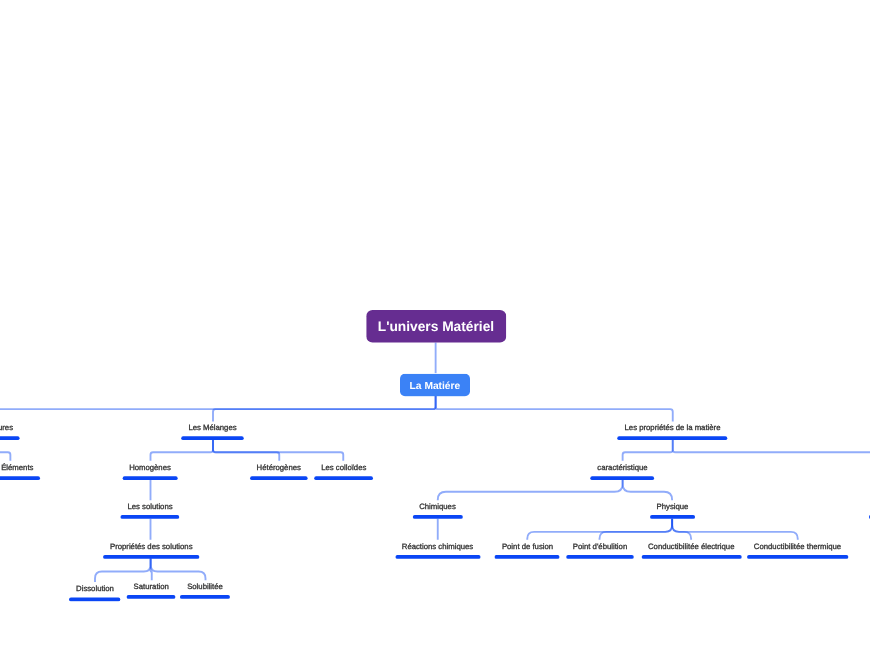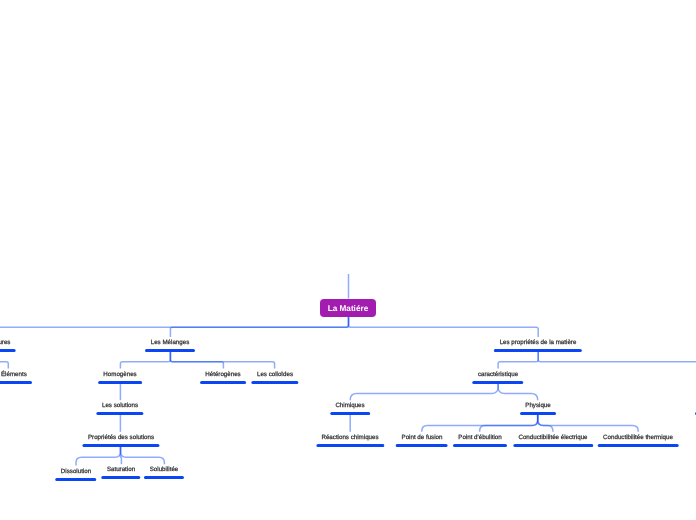--- a/index.html
+++ b/index.html
@@ -8,21 +8,21 @@
        font-family:"Liberation Sans",sans-serif;
        -webkit-font-smoothing:antialiased;
        text-rendering:geometricPrecision;}
   #canvas{position:relative;width:696px;height:520px;overflow:hidden;background:#fff;}
   svg#edges{position:absolute;left:0;top:0;width:696px;height:520px;}
   svg#edges path{fill:none;stroke:#0A46F5;stroke-opacity:0.45;stroke-width:1.5;}
   .box{position:absolute;display:flex;align-items:center;justify-content:center;
        color:#ffffff;font-weight:bold;box-sizing:border-box;white-space:nowrap;
        will-change:transform;}
   .box.root{border-radius:5px;background:#662D91;}
-  .box.lvl1{border-radius:4px;background:#a21caf;}
+  .box.lvl1{border-radius:4px;background:#3b82f6;}
   .tnode{position:absolute;display:flex;flex-direction:column;align-items:center;
          transform:translateX(-50%);will-change:transform;}
   .tnode .bar{position:absolute;left:50%;transform:translateX(-50%);}
   .tnode .lbl{white-space:nowrap;color:#333333;line-height:8.3px;font-size:6.2px;
                -webkit-text-stroke:0.25px #333333;}
   .tnode .bar{border-radius:1.6px;background:#0A46F5;height:3.1px;
               width:calc(100% + 11px);top:9.9px;}
 </style>
 </head>
 <body>
@@ -46,20 +46,23 @@
     <path d="M 350.2 415.0 L 350.2 431.8"></path>
     <path d="M 537.70 415.00 L 537.70 420.00 Q 537.70 425.50 532.20 425.50 L 427.30 425.50 Q 421.80 425.50 421.80 431.00 L 421.80 431.80"></path>
     <path d="M 537.70 415.00 L 537.70 420.00 Q 537.70 425.50 532.20 425.50 L 485.10 425.50 Q 479.60 425.50 479.60 431.00 L 479.60 431.80"></path>
     <path d="M 537.70 415.00 L 537.70 420.00 Q 537.70 425.50 543.20 425.50 L 547.40 425.50 Q 552.90 425.50 552.90 431.00 L 552.90 431.80"></path>
     <path d="M 537.70 415.00 L 537.70 420.00 Q 537.70 425.50 543.20 425.50 L 632.70 425.50 Q 638.20 425.50 638.20 431.00 L 638.20 431.80"></path>
     <path d="M 120.50 446.60 L 120.50 451.70 Q 120.50 457.20 115.00 457.20 L 81.50 457.20 Q 76.00 457.20 76.00 462.70 L 76.00 465.60"></path>
     <path d="M 120.50 446.60 L 120.50 456.75 Q 120.50 457.20 120.95 457.20 L 120.95 457.20 Q 121.40 457.20 121.40 457.65 L 121.40 464.20"></path>
     <path d="M 120.50 446.60 L 120.50 451.70 Q 120.50 457.20 126.00 457.20 L 158.90 457.20 Q 164.40 457.20 164.40 462.70 L 164.40 464.20"></path>
   </svg>
 
+  <div class="box root" style="left:292.7px;top:247.9px;width:111.5px;height:26.1px;font-size:11px;padding-top:1px;">
+    <span>L'univers Matériel</span>
+  </div>
 
   <div class="box lvl1" style="left:320.3px;top:298.5px;width:55.9px;height:18.2px;font-size:8.2px;">
     <span>La Matiére</span>
   </div>
 
   <div class="tnode" style="left:-9.0px;top:339.00px;">
     <span class="lbl">Les structures</span>
     <span class="bar"></span>
   </div>
   <div class="tnode" style="left:170.4px;top:339.00px;">

